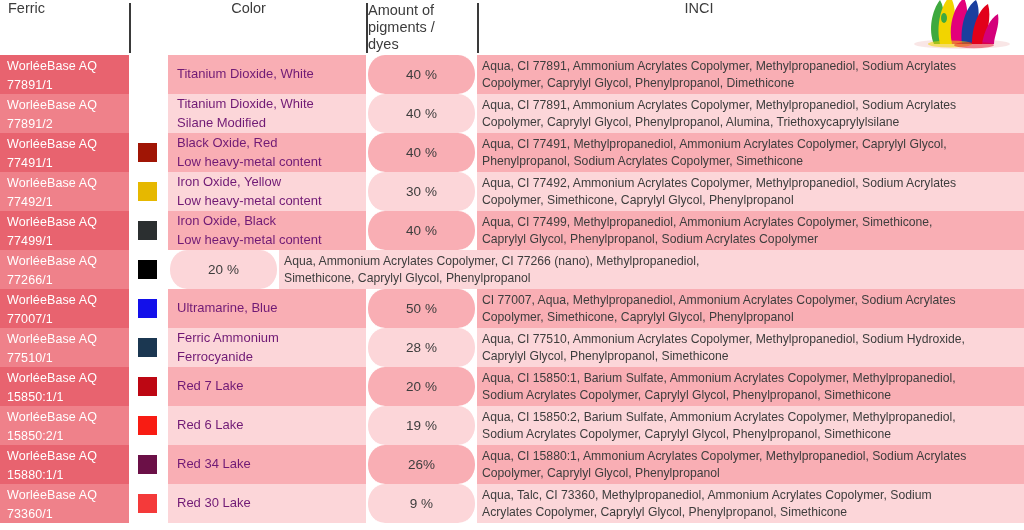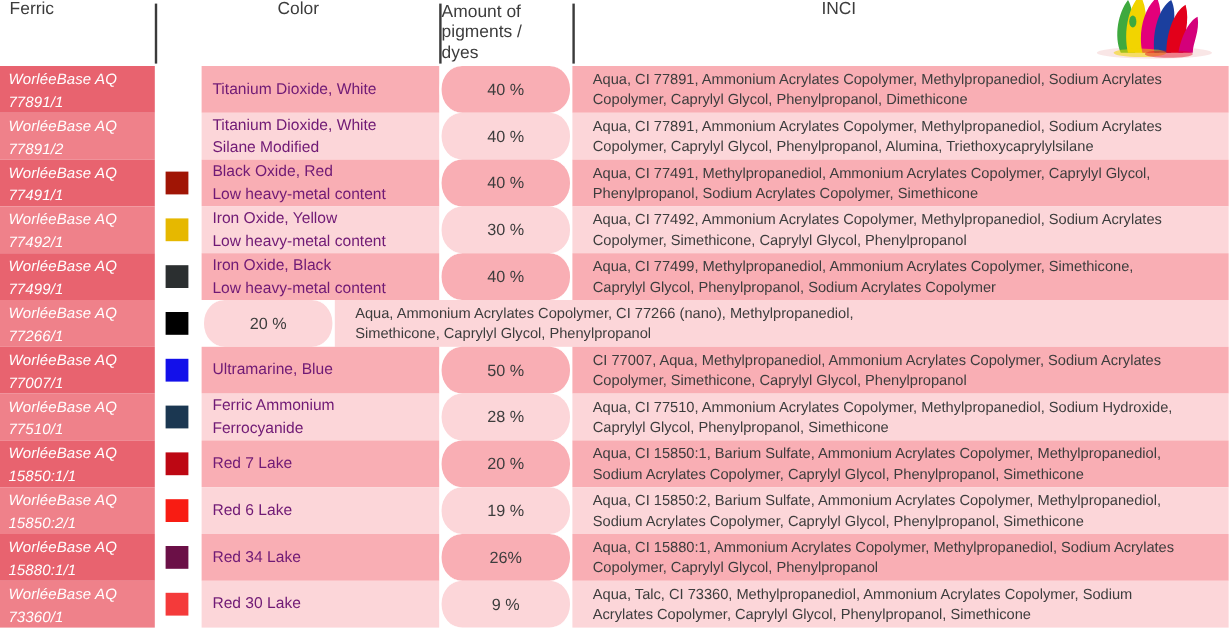--- a/index.html
+++ b/index.html
@@ -31,21 +31,20 @@
   .row.even .c-color,.row.even .c-amount,.row.even .c-inci{background:#fcd6d9;}
   .row.odd  .c-prod{background:#e8636f;}
   .row.even .c-prod{background:#ef818a;}
 
   .c-prod{
     width:129px;flex:0 0 129px;
     color:#ffffff;font-size:12.5px;line-height:18.5px;
     padding:2px 0 0 7px;box-sizing:border-box;
     display:flex;flex-direction:column;justify-content:center;
     letter-spacing:.1px;
-    font-style:italic;
   }
   .c-swatch{
     width:39px;flex:0 0 39px;
     display:flex;align-items:center;justify-content:center;
     border-right:2px solid #ffffff;box-sizing:border-box;
   }
   .sw{width:19px;height:19px;display:block;}
   .c-color{
     width:198px;flex:0 0 198px;
     display:flex;flex-direction:column;justify-content:center;
@@ -54,21 +53,21 @@
   }
   .c-amount{
     width:111px;flex:0 0 111px;
     display:flex;align-items:center;justify-content:center;
     color:#3d3d3d;font-size:13.5px;
     border-left:2px solid #ffffff;border-right:2px solid #ffffff;box-sizing:border-box;border-radius:19px;
   }
   .c-inci{
     flex:1 1 auto;
     display:flex;flex-direction:column;justify-content:center;
-    padding:0 6px 0 17px;box-sizing:border-box;
+    padding:0 6px 0 5px;box-sizing:border-box;
     color:#3d3d3d;font-size:12.2px;line-height:16.5px;
   }
   .ln{display:block;white-space:nowrap;}
 </style>
 </head>
 <body>
 
 <div id="sheet">
 
   <div class="thead">

